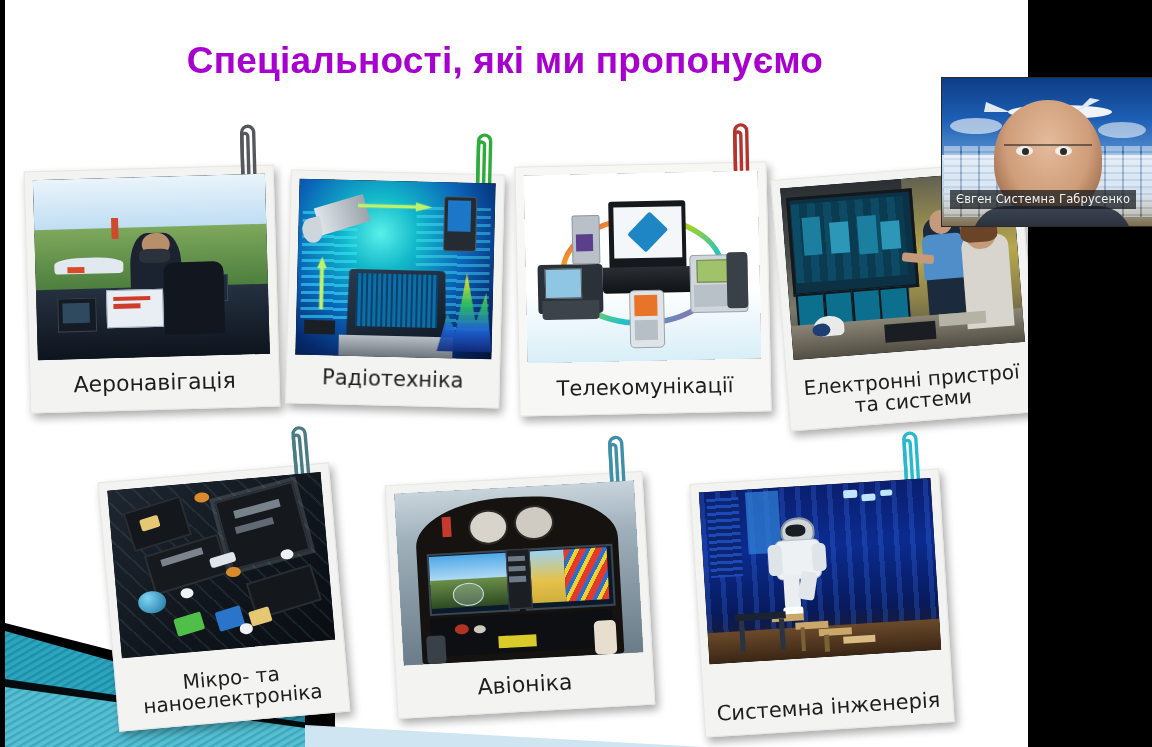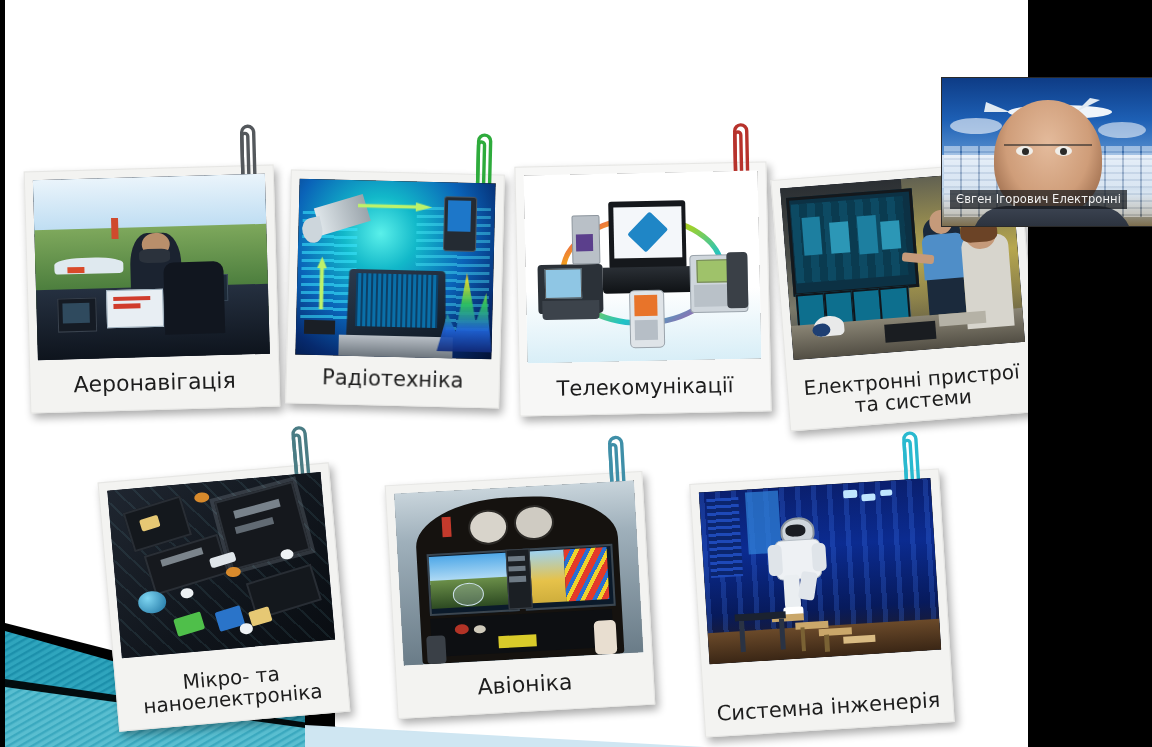--- a/index.html
+++ b/index.html
@@ -84,20 +84,21 @@
         </pattern>
       </defs>
       <polygon points="0,36 330,120 330,160 0,160" fill="#000000"></polygon>
       <polygon points="0,44 300,128 300,160 0,160" fill="url(#stripes)"></polygon>
       <polygon points="0,92 470,160 0,160" fill="#000000" opacity="0.92"></polygon>
       <polygon points="0,100 440,160 0,160" fill="url(#stripes2)"></polygon>
       <polygon points="300,138 700,160 300,160" fill="#cfe6f2"></polygon>
       <polygon points="150,150 1023,160 150,160" fill="#2fa5bd" opacity="0"></polygon>
     </svg>
 
+    <div class="title">Спеціальності, які ми пропонуємо</div>
 
     <div class="card" style="left:22px;top:168px;width:248px;height:240px;transform:rotate(-1.6deg);">
       <div class="clip" style="left:210px;top:-46px;">
         <svg viewBox="0 0 26 66">
             <path d="M8 62 V12 a6 6 0 0 1 12 0 V56" fill="none" stroke="#54585c" stroke-width="3.4" stroke-linecap="round"></path>
             <path d="M14 60 V16 a3 3 0 0 0-6 0 V58" fill="none" stroke="#54585c" stroke-width="3.4" stroke-linecap="round"></path>
           </svg>
       </div>
       <div class="photo" style="height:180px;">
         <div class="lay" style="inset:0;background:linear-gradient(180deg,#c9e2f3 0%,#b3d7ef 26%,#6e9a52 36%,#4e8040 58%,#3a5f34 72%,#101722 100%);"></div>
@@ -367,16 +368,16 @@
     <div class="lay" style="left:0;top:52%;width:100%;height:22%;background:linear-gradient(180deg,rgba(255,255,255,.78),rgba(255,255,255,.25));"></div>
     <div class="calendar" style="background:repeating-linear-gradient(90deg,rgba(255,255,255,.30) 0 16px,rgba(10,40,90,.20) 16px 18px),repeating-linear-gradient(180deg,rgba(255,255,255,.22) 0 5px,rgba(10,40,90,.10) 5px 7px);"></div>
 
     <div class="lay" style="left:52px;top:22px;width:108px;height:116px;background:radial-gradient(ellipse at 50% 38%,#e4bb9c 0%,#cf9d79 55%,#9c6c4c 85%,#6d4730 100%);border-radius:50% 50% 44% 44%;"></div>
     <div class="lay" style="left:62px;top:66px;width:88px;height:15px;border-top:2px solid rgba(40,40,40,.6);"></div>
     <div class="lay" style="left:74px;top:68px;width:17px;height:10px;background:#f0eee9;border-radius:50%;"></div>
     <div class="lay" style="left:113px;top:68px;width:17px;height:10px;background:#f0eee9;border-radius:50%;"></div>
     <div class="lay" style="left:80px;top:70px;width:7px;height:7px;background:#2a2a28;border-radius:50%;"></div>
     <div class="lay" style="left:118px;top:70px;width:7px;height:7px;background:#2a2a28;border-radius:50%;"></div>
     <div class="lay" style="left:30px;top:128px;width:160px;height:40px;background:linear-gradient(180deg,#3c4452,#1d232c);border-radius:34px 34px 0 0;"></div>
-    <div class="name">Євген Ігорович Електронні</div>
+    <div class="name">Євген Системна Габрусенко</div>
   </div>
 
 </div>
 
 </body></html>

